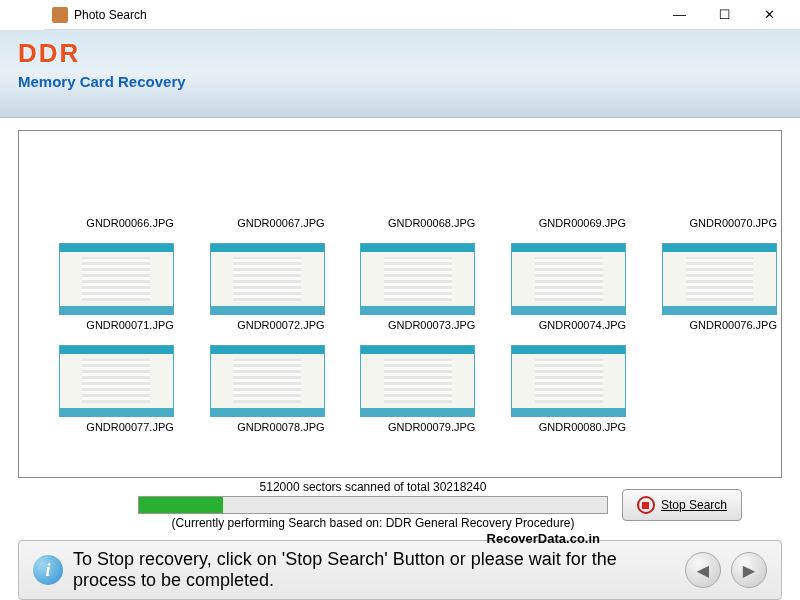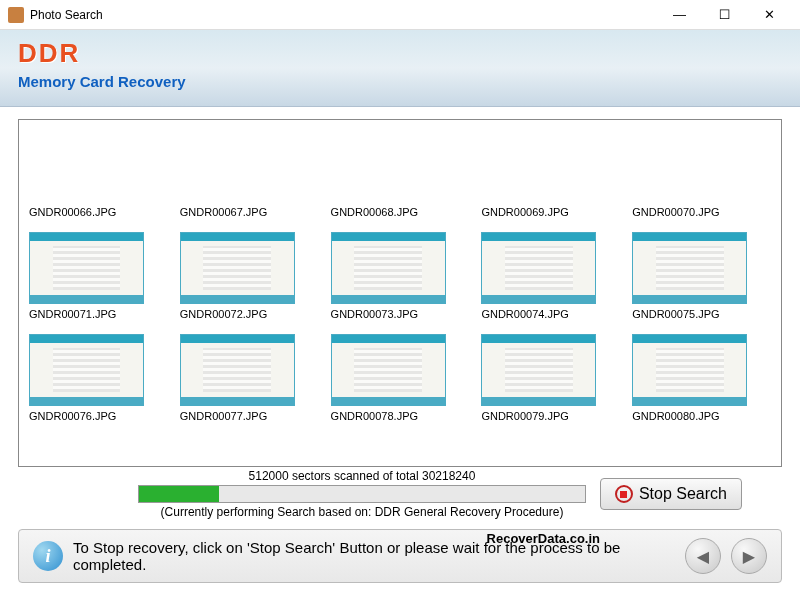--- a/index.html
+++ b/index.html
@@ -1,44 +1,44 @@
 <!DOCTYPE html>
 <html><head>
 <meta charset="utf-8">
 <style>
 * { box-sizing: border-box; margin: 0; padding: 0; font-family: Tahoma, Arial, sans-serif; }
 body { background: #fff; width: 800px; height: 600px; overflow: hidden; }
-.titlebar { height: 30px; background: #fff; border-bottom: 1px solid #ddd; display: flex; align-items: center; padding: 0 8px; font-size: 12px; }
+.titlebar { height: 30px; background: #fff; border-bottom: 1px solid #ddd; display: flex; align-items: center; padding: 0 8px; font-size: 12px; margin-left: 44px; }
 .titlebar-icon { width: 16px; height: 16px; background: #c88040; margin-right: 6px; border-radius: 2px; }
 .titlebar-title { flex: 1; }
 .titlebar-btn { width: 45px; height: 28px; display: flex; align-items: center; justify-content: center; font-size: 13px; cursor: pointer; }
-.header-band { height: 77px; background: linear-gradient(180deg, #d8e8f0 0%, #e8f0f5 50%, #c8d8e5 100%); border-bottom: 1px solid #b0c0d0; position: relative; padding: 8px 18px; }
+.header-band { height: 88px; background: linear-gradient(180deg, #d8e8f0 0%, #e8f0f5 50%, #c8d8e5 100%); border-bottom: 1px solid #b0c0d0; position: relative; padding: 8px 18px; }
 .logo-text { font-size: 26px; font-weight: bold; color: #e85020; font-family: 'Arial Black', sans-serif; letter-spacing: 2px; text-shadow: 1px 1px 0 #fff; }
 .subtitle { font-size: 15px; color: #1060c0; font-weight: bold; margin-top: 4px; }
 .main-area { padding: 12px 18px 0 18px; }
 .grid-frame { border: 1px solid #888; height: 348px; padding: 10px 4px 10px 10px; position: relative; background: #fff; }
 .grid-scroll { height: 100%; overflow-y: scroll; }
 .thumb-grid { display: grid; grid-template-columns: repeat(5, 1fr); gap: 6px 6px; }
-.thumb-cell { display: flex; flex-direction: column; align-items: flex-start; }
+.thumb-cell { display: flex; flex-direction: column; align-items: flex-end; }
 .thumb-img { width: 115px; height: 72px; border: 1px solid #4aabc4; background: linear-gradient(180deg, #2aa5c0 0%, #2aa5c0 12%, #f5f5f0 12%, #f5f5f0 88%, #4aabc4 88%); position: relative; overflow: hidden; }
 .thumb-img::after { content: ''; position: absolute; left: 20%; top: 18%; width: 60%; height: 64%; background: repeating-linear-gradient(0deg, #ddd 0 3px, #fff 3px 6px), repeating-linear-gradient(90deg, #e8c090 0 8px, transparent 8px 16px); opacity: 0.6; }
 .thumb-placeholder { width: 115px; height: 72px; }
 .thumb-label { font-size: 11px; margin-top: 4px; margin-bottom: 8px; }
 .progress-row { display: flex; align-items: center; gap: 14px; margin-top: 2px; padding: 0 40px 0 120px; }
 .progress-col { flex: 1; display: flex; flex-direction: column; align-items: center; }
 .progress-text { font-size: 12px; margin-bottom: 2px; }
 .progress-bar { width: 100%; height: 18px; border: 1px solid #999; background: #e8e8e8; position: relative; }
 .progress-fill { height: 100%; background: #2ab030; }
 .progress-sub { font-size: 12px; margin-top: 2px; text-align: right; }
-.stop-btn { display: flex; align-items: center; gap: 6px; border: 1px solid #999; border-radius: 4px; padding: 6px 14px; background: linear-gradient(#fafafa, #e0e0e0); font-size: 16px; cursor: pointer; }
+.stop-btn { display: flex; align-items: center; gap: 6px; border: 1px solid #999; border-radius: 4px; padding: 6px 14px; background: linear-gradient(#fafafa, #e0e0e0); font-size: 12px; cursor: pointer; text-decoration: underline; }
 .stop-icon { width: 18px; height: 18px; border: 2px solid #c02020; border-radius: 50%; display: flex; align-items: center; justify-content: center; }
 .stop-icon::after { content: ''; width: 7px; height: 7px; background: #e02020; }
 .footer-row { display: flex; align-items: center; gap: 10px; padding: 8px 14px; margin: 10px 18px 0 18px; border: 1px solid #bbb; border-radius: 4px; background: linear-gradient(#f5f5f5, #e8e8e8); }
 .info-icon { width: 30px; height: 30px; border-radius: 50%; background: radial-gradient(circle at 30% 30%, #a0d8f0, #3090d0); display: flex; align-items: center; justify-content: center; color: #fff; font-weight: bold; font-size: 18px; font-style: italic; font-family: Georgia, serif; }
-.footer-text { flex: 1; font-size: 15px; }
+.footer-text { flex: 1; font-size: 18px; }
 .nav-btn { width: 36px; height: 36px; border-radius: 50%; background: radial-gradient(circle at 35% 30%, #f8f8f8, #c8c8c8); border: 1px solid #aaa; display: flex; align-items: center; justify-content: center; cursor: pointer; font-size: 16px; color: #666; }
 .watermark { position: absolute; right: 200px; bottom: 54px; font-size: 13px; font-weight: bold; color: #000000; z-index: 10; }
 ::-webkit-scrollbar { width: 16px; }
 ::-webkit-scrollbar-track { background: #f0f0f0; border-left: 1px solid #ddd; }
 ::-webkit-scrollbar-thumb { background: #c8c8c8; border: 1px solid #aaa; }
 </style>
 </head>
 <body>
 
 <div class="titlebar">
@@ -89,24 +89,20 @@
           <div class="thumb-cell">
             <div class="thumb-img"></div>
             <div class="thumb-label">GNDR00073.JPG</div>
           </div>
           <div class="thumb-cell">
             <div class="thumb-img"></div>
             <div class="thumb-label">GNDR00074.JPG</div>
           </div>
           <div class="thumb-cell">
             <div class="thumb-img"></div>
-            <div class="thumb-label">GNDR00075.JPG</div>
-          </div>
-          <div class="thumb-cell">
-            <div class="thumb-img"></div>
             <div class="thumb-label">GNDR00076.JPG</div>
           </div>
           <div class="thumb-cell">
             <div class="thumb-img"></div>
             <div class="thumb-label">GNDR00077.JPG</div>
           </div>
           <div class="thumb-cell">
             <div class="thumb-img"></div>
             <div class="thumb-label">GNDR00078.JPG</div>
           </div>

